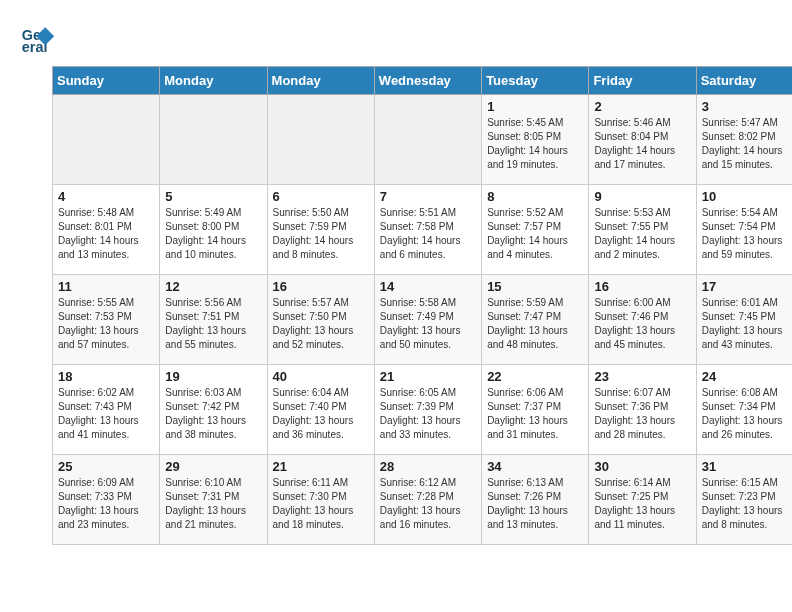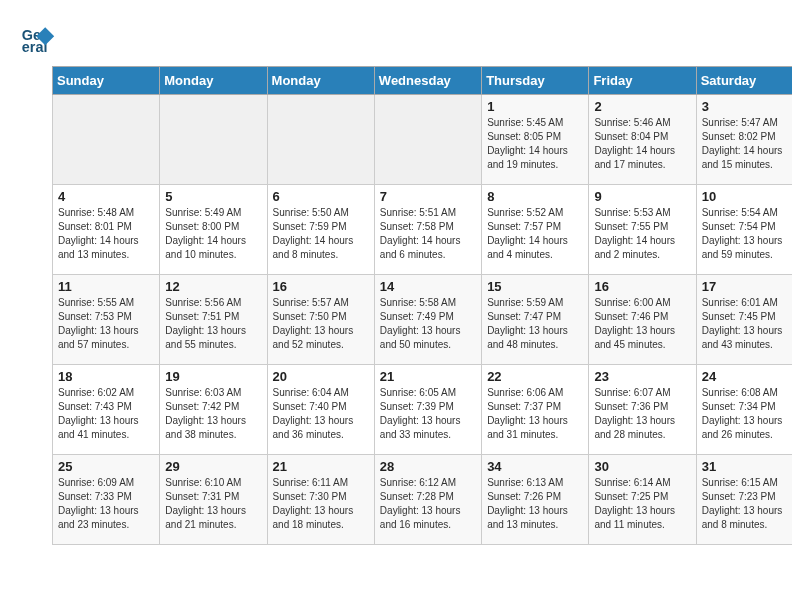--- a/index.html
+++ b/index.html
@@ -107,21 +107,21 @@
 </div>
 
 <table>
   <thead>
     <tr>
 
     <th>Sunday</th>
         <th>Monday</th>
         <th>Monday</th>
         <th>Wednesday</th>
-        <th>Thursday</th>
+        <th>Tuesday</th>
         <th>Friday</th>
         <th>Saturday</th>
       </tr>
   </thead>
   <tbody id="calendar-body">
   <tr>
         <td class="empty-cell"></td>
         <td class="empty-cell"></td>
         <td class="empty-cell"></td>
         <td class="empty-cell"></td>
@@ -201,21 +201,21 @@
       <tr>
         <td>
           <span class="day-number">18</span>
           <div class="day-info">Sunrise: 6:02 AM<br>Sunset: 7:43 PM<br>Daylight: 13 hours and 41 minutes.</div>
         </td>
         <td>
           <span class="day-number">19</span>
           <div class="day-info">Sunrise: 6:03 AM<br>Sunset: 7:42 PM<br>Daylight: 13 hours and 38 minutes.</div>
         </td>
         <td>
-          <span class="day-number">20</span>
+          <span class="day-number">40</span>
           <div class="day-info">Sunrise: 6:04 AM<br>Sunset: 7:40 PM<br>Daylight: 13 hours and 36 minutes.</div>
         </td>
         <td>
           <span class="day-number">21</span>
           <div class="day-info">Sunrise: 6:05 AM<br>Sunset: 7:39 PM<br>Daylight: 13 hours and 33 minutes.</div>
         </td>
         <td>
           <span class="day-number">22</span>
           <div class="day-info">Sunrise: 6:06 AM<br>Sunset: 7:37 PM<br>Daylight: 13 hours and 31 minutes.</div>
         </td>

